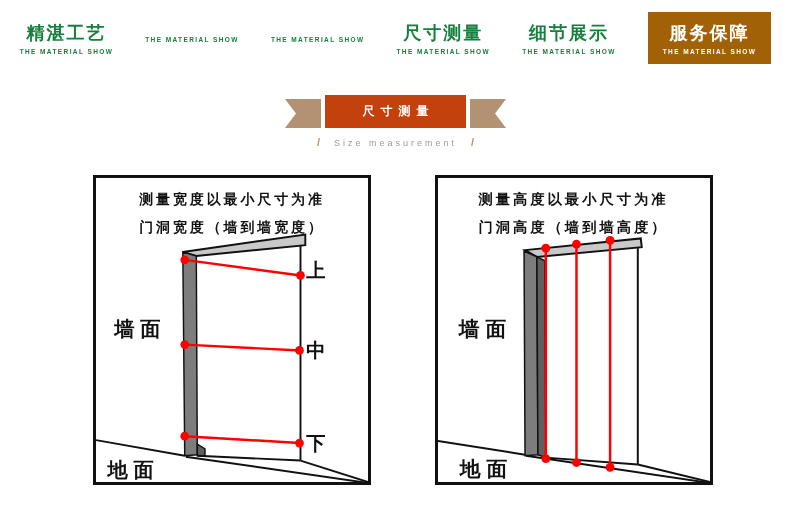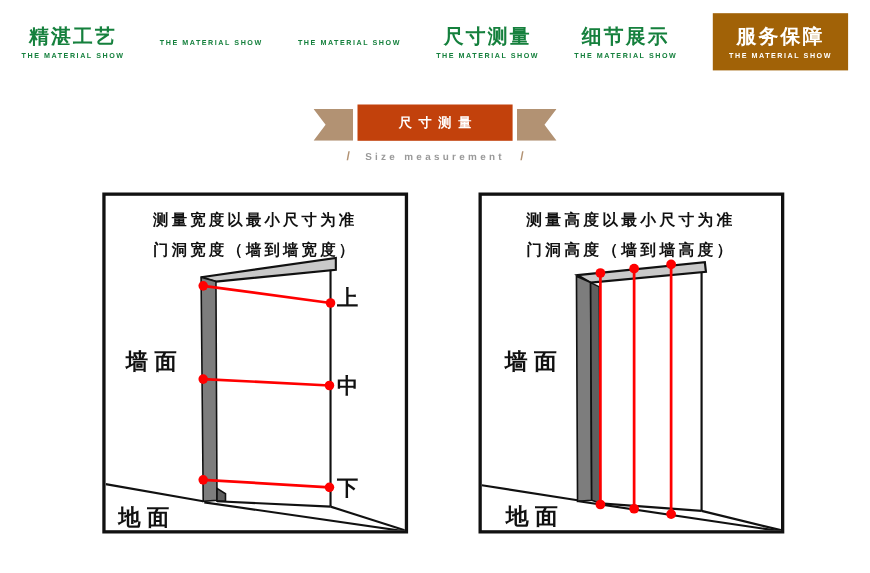--- a/index.html
+++ b/index.html
@@ -18,21 +18,21 @@
   
   .banner-row { margin-top:30px; display:flex; justify-content:center; align-items:center; }
   .ribbon { width:36px; height:29px; margin-top:5px; }
   .ribbon.left  { margin-right:4px; }
   .ribbon.right { margin-left:4px; }
   .banner-box { background:#c2410c; color:#ffffff; width:141px; height:33px;
     display:flex; align-items:center; justify-content:center;
     font-size:12px; font-weight:bold; letter-spacing:6px; padding-left:6px; }
   .banner-sub { margin-top:8px; display:flex; justify-content:center;
     align-items:baseline; gap:14px; }
-  .sub-text { color:#9a9a9a; font-size:9px; font-weight:bold; letter-spacing:3px; }
+  .sub-text { color:#9a9a9a; font-size:9px; font-weight:normal; letter-spacing:3px; }
   .slash { color:#b29273; font-size:11px; font-weight:bold; }
 
   
   .panels-row { margin-top:27px; display:flex; justify-content:center;
     gap:64px; transform:translateX(7px); }
   .panel { width:278px; height:310px; border:3px solid #111111; background:#fff; }
   .panel svg { width:100%; height:100%; display:block; }
 
   .t-title { font-size:14.5px; font-weight:bold; letter-spacing:3px;
     fill:#111; text-anchor:middle; }

